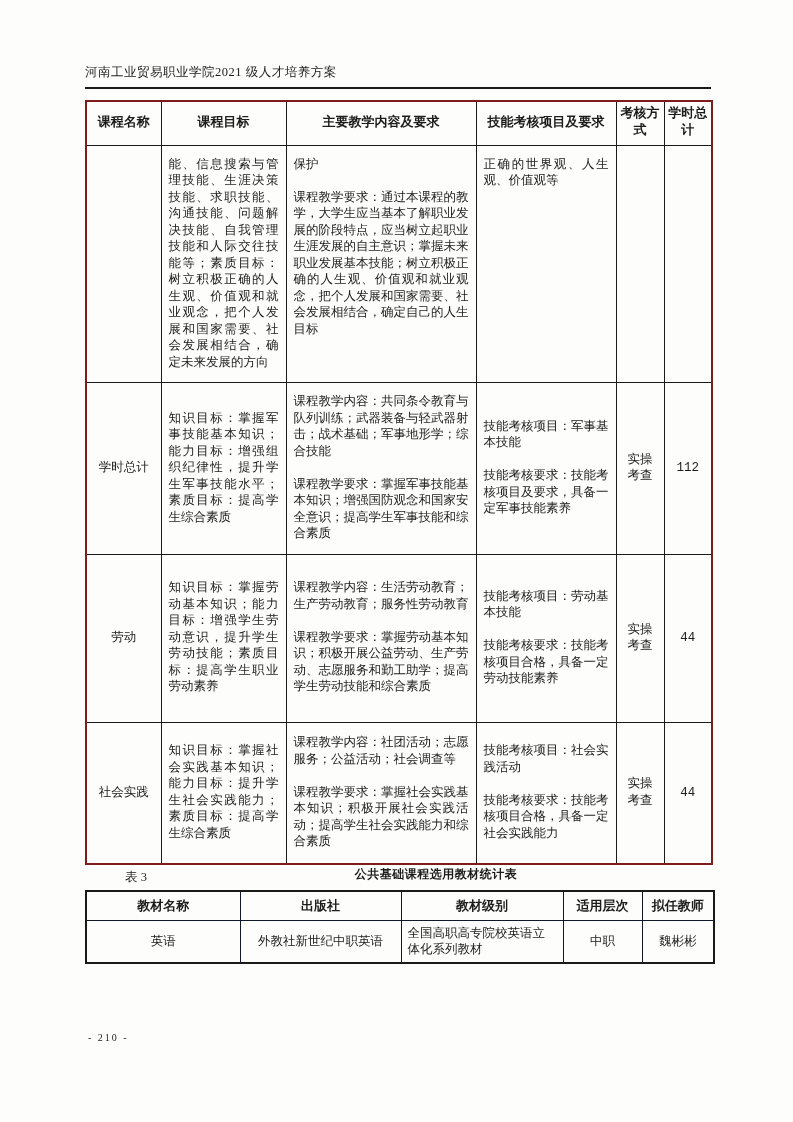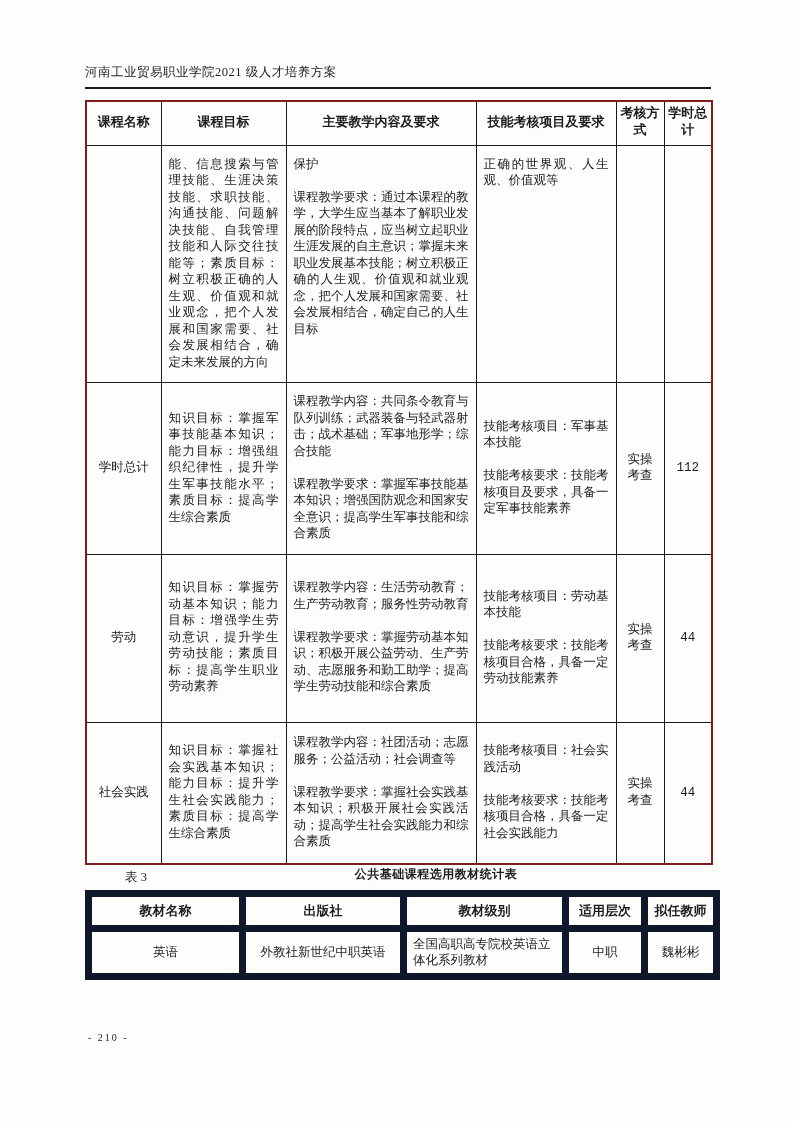--- a/index.html
+++ b/index.html
@@ -51,21 +51,21 @@
   }
   .caption-title {
     position:absolute; left:0; right:0; top:0; text-align:center;
     font-weight:bold; font-size:12px; letter-spacing:0.5px;
   }
   .textbook-table {
     position:absolute; left:85px; top:890px; width:628px;
     border:2px solid #1a1a1a;
   }
   .textbook-table td, .textbook-table th {
-    border:7px solid #0f172a;
+    border:1px solid #0f172a;
     font-size:12.5px; line-height:1.35;
     padding:4px 6px; vertical-align:middle; text-align:center;
   }
   .textbook-table th { font-weight:bold; font-size:13px; padding:5px 4px; }
   .textbook-table td.level { text-align:left; }
   .page-footer {
     position:absolute; left:88px; top:1032px;
     font-size:10px; letter-spacing:2px;
   }
 </style>

